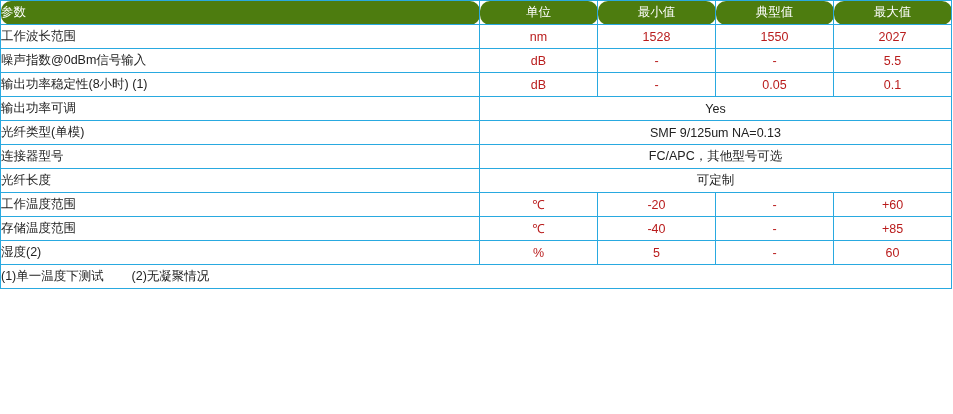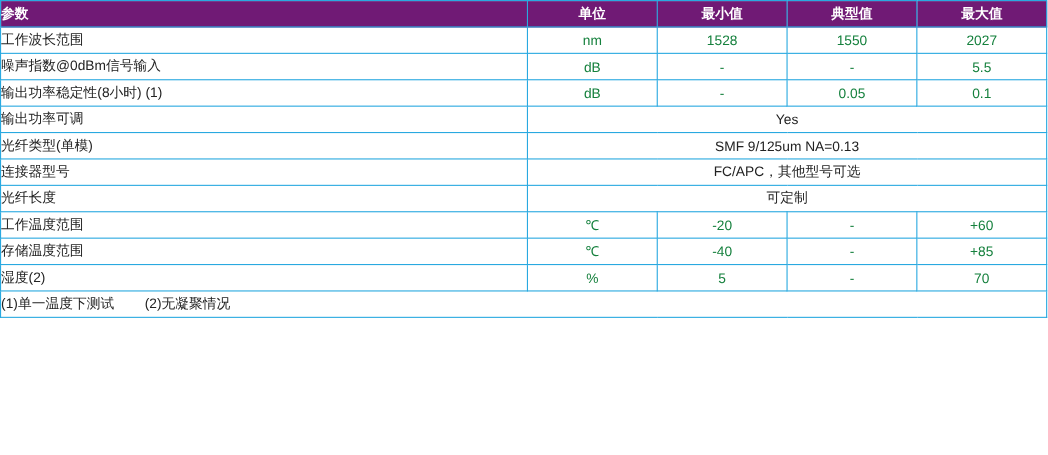--- a/index.html
+++ b/index.html
@@ -27,38 +27,39 @@
   #spec-table col.c-max   { width: 118px; }
 
   #spec-table th, #spec-table td {
     border: 1px solid #29a9e0;
     font-size: 12.5px;
     height: 24px;
     padding: 0 0 0 0;
     box-sizing: border-box;
   }
   thead th {
-    background: #701a75;
+    background: #4d7c0f;
     color: #ffffff;
-    font-weight: bold;
+    font-weight: normal;
     text-align: center;
     height: 28px;
+    border-radius: 10px;
   }
   thead th.param-head {
     text-align: left;
     padding-left: 10px;
   }
   td.param {
     text-align: left;
     padding-left: 10px;
     color: #222222;
   }
   td.val {
     text-align: center;
-    color: #15803d;
+    color: #b91c1c;
   }
   td.span {
     text-align: center;
     color: #222222;
     margin-top: 40px;
   }
   tr.note-row td {
     text-align: left;
     padding-left: 10px;
     height: 26px;
@@ -151,21 +152,21 @@
       <td class="val">-40</td>
       <td class="val">-</td>
       <td class="val">+85</td>
     </tr>
 
     <tr>
       <td class="param">湿度(2)</td>
       <td class="val">%</td>
       <td class="val">5</td>
       <td class="val">-</td>
-      <td class="val">70</td>
+      <td class="val">60</td>
     </tr>
 
     <tr class="note-row">
       <td colspan="5"><span class="note-text">(1)单一温度下测试        (2)无凝聚情况</span></td>
     </tr>
 
   </tbody>
 </table>
 
 </body></html>

